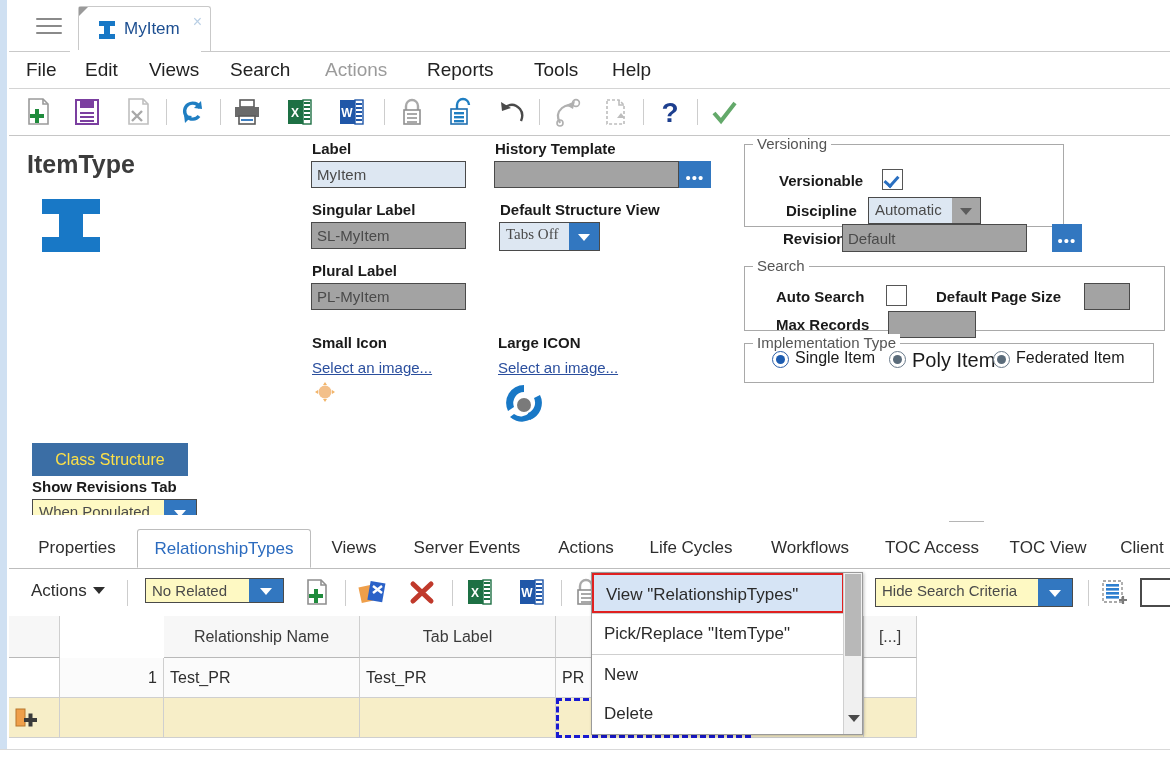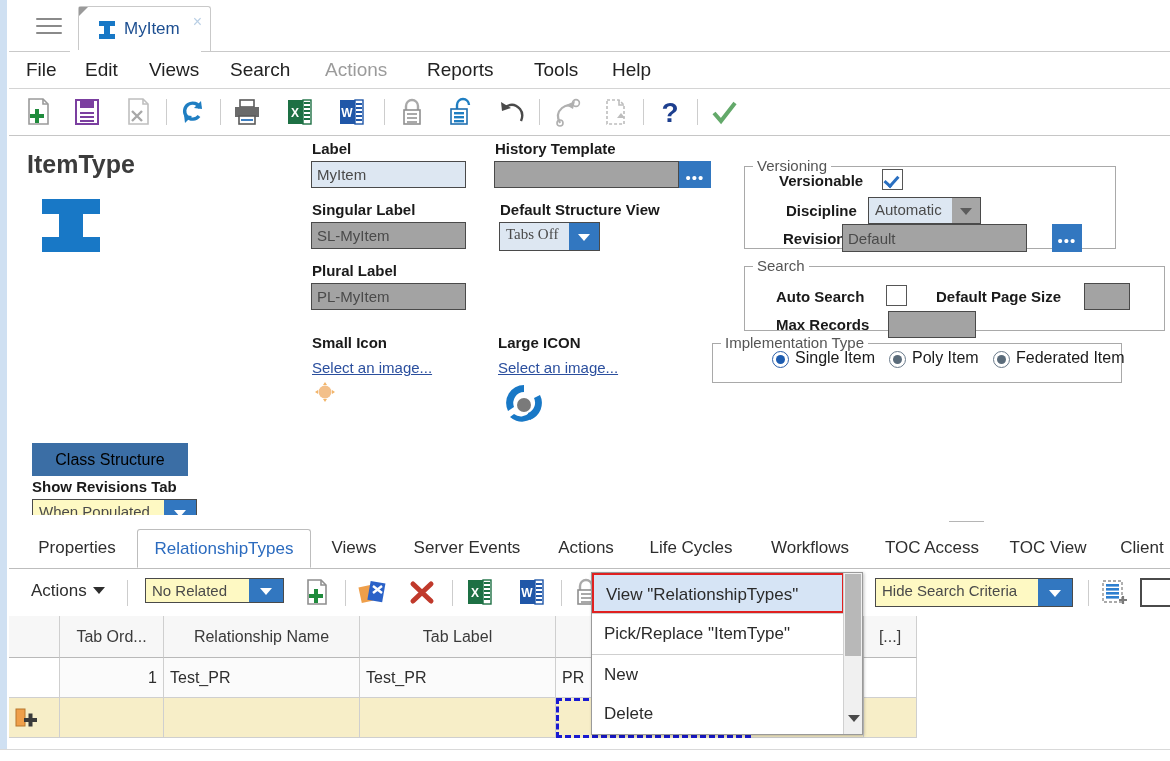--- a/index.html
+++ b/index.html
@@ -52,21 +52,21 @@
   .form{position:absolute;left:9px;top:136px;width:1161px;height:379px;background:#ffffff;
         border-bottom:1px solid #cfcfcf;overflow:hidden;}
   .h-title{position:absolute;left:18px;top:14px;font-size:25px;font-weight:bold;color:#3c3c3c;}
   .big-i{position:absolute;left:33px;top:63px;width:58px;height:52px;}
   .big-i .bar{position:absolute;background:#1878c6;}
   .big-i .b1{left:0;top:0;width:58px;height:15px;}
   .big-i .b2{left:17px;top:14px;width:24px;height:25px;}
   .big-i .b3{left:0;top:38px;width:58px;height:15px;}
 
   .cs-btn{position:absolute;left:23px;top:307px;width:156px;height:33px;background:#3b6ea5;
-          color:#000000;font-size:16px;text-align:center;line-height:33px;cursor:pointer;}
+          color:#fde047;font-size:16px;text-align:center;line-height:33px;cursor:pointer;}
   .lbl{position:absolute;font-size:15px;font-weight:bold;color:#1a1a1a;}
   .fld{position:absolute;box-sizing:border-box;border:1px solid #4a4a4a;background:#a3a3a3;
        font-family:"Liberation Sans", sans-serif;font-size:15px;color:#4a4a4a;
        padding:0 5px;outline:none;}
   .fld.ro{background:#dde7f2;}
   .pick{position:absolute;background:#3277c0;color:#fff;text-align:center;cursor:pointer;
         font-size:15px;line-height:1;}
   .pick span{display:block;margin-top:9px;letter-spacing:1px;}
 
   .combo{position:absolute;box-sizing:border-box;border:1px solid #4a4a4a;background:#fef9c3;cursor:pointer;}
@@ -368,21 +368,21 @@
     <div class="link" style="left:489px;top:223px;">Select an image...</div>
     <div style="position:absolute;left:491px;top:245px;width:48px;height:44px;">
       <svg width="48" height="44" viewBox="0 0 48 44">
         <path d="M24 4 a18 18 0 0 0 -16 26 l6 -4 a11 11 0 0 1 10 -15 z" fill="#1878c6"></path>
         <path d="M40 14 a18 18 0 0 1 -10 25 l-2 -7 a11 11 0 0 0 6 -15 z" fill="#1878c6"></path>
         <path d="M10 36 a18 18 0 0 0 26 -2 l-7 -2 a11 11 0 0 1 -15 1 z" fill="#1878c6"></path>
         <circle cx="24" cy="24" r="7" fill="#7a7a7a"></circle>
       </svg>
     </div>
 
-    <div class="gbox" style="left:735px;top:30px;width:372px;height:83px;">
+    <div class="gbox" style="left:735px;top:8px;width:320px;height:83px;">
       <div class="cap">Versioning</div>
     </div>
     <div class="lbl" style="left:770px;top:36px;">Versionable</div>
     <div class="chk on" style="left:873px;top:33px;"></div>
 
     <div class="lbl" style="left:777px;top:66px;">Discipline</div>
     <div class="combo grayarw roval" style="left:859px;top:61px;width:113px;height:27px;">
       <div class="val">Automatic</div>
       <div class="arw" style="width:28px;"></div>
     </div>
@@ -396,31 +396,31 @@
     <div class="gbox" style="left:735px;top:130px;width:421px;height:65px;">
       <div class="cap">Search</div>
     </div>
     <div class="lbl" style="left:767px;top:152px;">Auto Search</div>
     <div class="chk" style="left:877px;top:149px;"></div>
     <div class="lbl" style="left:927px;top:152px;">Default Page Size</div>
     <input class="fld" style="left: 1075px; top: 147px; width: 46px; height: 27px;" value="">
     <div class="lbl" style="left:767px;top:180px;">Max Records</div>
     <input class="fld" style="left: 879px; top: 175px; width: 88px; height: 27px;" value="">
 
-    <div class="gbox" style="left:703px;top:207px;width:410px;height:40px;">
+    <div class="gbox" style="left:735px;top:207px;width:410px;height:40px;">
       <div class="cap">Implementation Type</div>
     </div>
     <div class="radio on" style="left:763px;top:215px;">
         <i></i>
       </div>
     <div style="position:absolute;left:786px;top:213px;font-size:16px;">Single Item</div>
     <div class="radio" style="left:880px;top:215px;">
         <i></i>
       </div>
-    <div style="position:absolute;left:903px;top:213px;font-size:16px;">Poly Item</div>
+    <div style="position:absolute;left:903px;top:213px;font-size:20px;">Poly Item</div>
     <div class="radio" style="left:984px;top:215px;">
         <i></i>
       </div>
     <div style="position:absolute;left:1007px;top:213px;font-size:16px;">Federated Item</div>
   </div>
 
   <div class="splitter">
     <div class="grip"></div>
   </div>
 
@@ -527,21 +527,20 @@
           </g>
         <path d="M22 24 h8 M26 20 v8" stroke="#7a7a7a" stroke-width="2.2"></path>
       </svg>
     </div>
     <div style="position:absolute;left:1131px;top:9px;width:45px;height:29px;box-sizing:border-box;border:2px solid #4a4a4a;background:#fff;"></div>
   </div>
 
   <div class="grid">
 
     <div class="gh" style="left:0;width:51px;"></div>
-    <div class="gh" style="left:51px;width:104px;">Tab Ord...</div>
     <div class="gh" style="left:155px;width:196px;">Relationship Name</div>
     <div class="gh" style="left:351px;width:196px;">Tab Label</div>
     <div class="gh" style="left:547px;width:308px;"></div>
     <div class="gh" style="left:855px;width:53px;">[...]</div>
 
     <div class="gc" style="left:0;top:42px;width:51px;background:#fff;"></div>
     <div class="gc" style="left:51px;top:42px;width:104px;background:#fbfbfb;text-align:right;">1</div>
     <div class="gc" style="left:155px;top:42px;width:196px;background:#fbfbfb;">Test_PR</div>
     <div class="gc" style="left:351px;top:42px;width:196px;background:#fbfbfb;">Test_PR</div>
     <div class="gc" style="left:547px;top:42px;width:308px;background:#fbfbfb;">PR</div>

